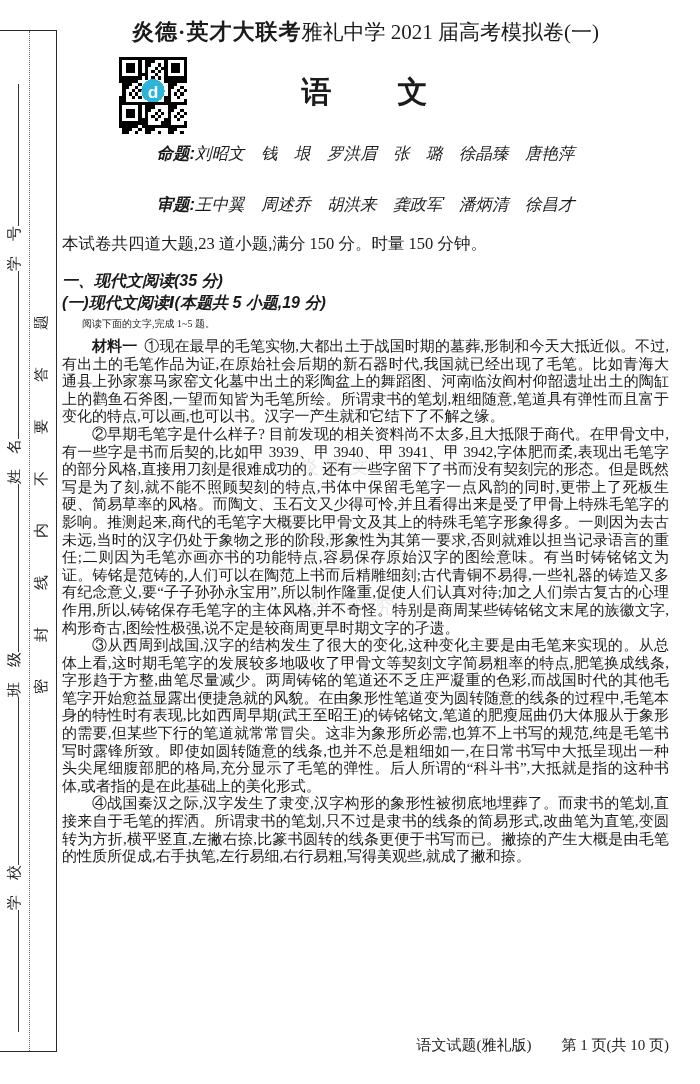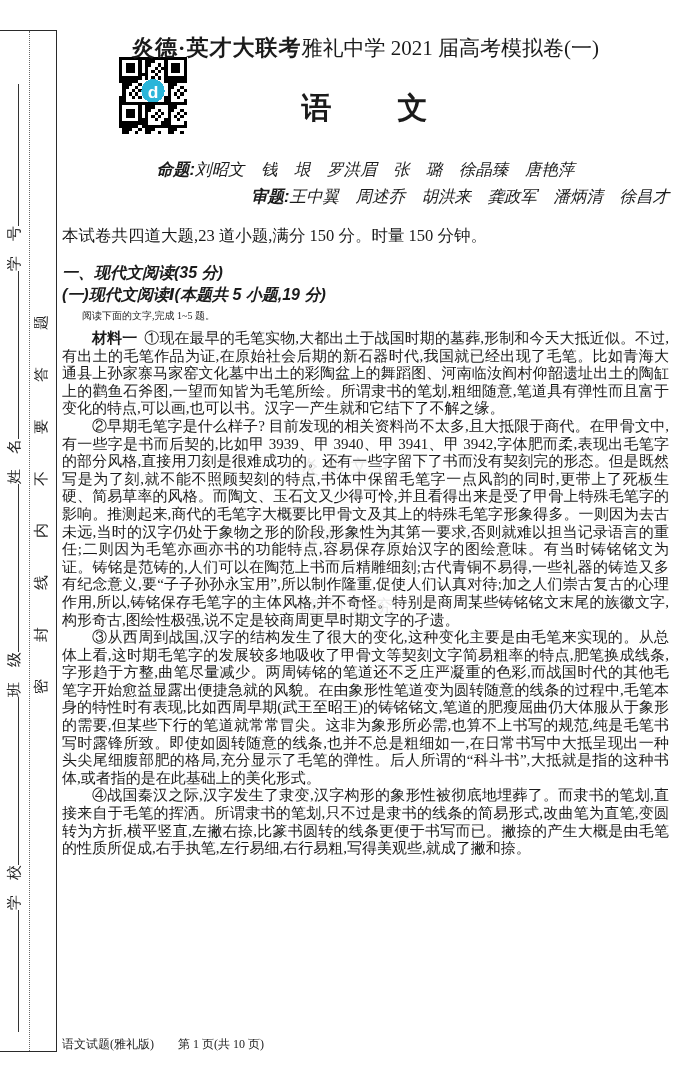--- a/index.html
+++ b/index.html
@@ -20,25 +20,25 @@
     transform:rotate(-90deg); transform-origin:0 0;
     font-size:15px; color:#222;
   }
   .side-fields { left:2px; }
   .side-seal   { left:32px; box-sizing:border-box; padding-left:338px; letter-spacing:37px; }
   .blank { display:inline-block; height:1.05em; border-bottom:1px solid #333; vertical-align:baseline; }
   .blank.b-lead { width:122px; } .blank.b-mid { width:168px; } .blank.b-end { width:142px; }
 
   
   .main { position:absolute; left:62px; top:0; width:607px; }
-  .exam-title { margin:34px 0 0; text-align:center; font-size:21px; line-height:28px; font-weight:normal; white-space:nowrap; }
+  .exam-title { margin:18px 0 0; text-align:center; font-size:21px; line-height:28px; font-weight:normal; white-space:nowrap; }
   .exam-title .brand { font-weight:bold; font-size:22px; letter-spacing:1px; }
   .subject { margin:28px 0 0; text-align:center; font-size:30px; line-height:36px; font-weight:bold; letter-spacing:2px; }
   .persons { margin:32px 0 0; text-align:center; font-size:16.5px; line-height:22px;font-style:italic; }
-  .persons + .persons { margin-top:4px;text-align:right; }
+  .persons + .persons { margin-top:28px; }
   .persons .plabel { font-family:"Liberation Sans","DejaVu Sans",sans-serif; font-weight:bold; }
   .exam-info { margin:17px 0 0; font-size:16.5px; line-height:22px; }
 
   
   .sec { margin:15px 0 0; font-family:"Liberation Sans","DejaVu Sans",sans-serif;
          font-weight:bold; font-size:16px; line-height:21px;font-style:italic; }
   .sec-sub { margin:1px 0 0; }
   .prompt { margin:1px 0 0; font-size:10px; line-height:20px; text-indent:2em; }
 
   
@@ -55,22 +55,22 @@
   .qr svg { width:100%; height:100%; shape-rendering:crispEdges; }
 
   
   .watermark {
     position:absolute; left:262px; top:432px; width:176px; text-align:center;
     color:rgba(70,70,70,0.12); font-size:19px; letter-spacing:6px; line-height:70px;
     pointer-events:none; user-select:none;
   }
 
   
-  .footer { position:absolute; left:62px; top:1036px; width:607px; text-align:left;
-            font-size:12px; color:#222; }
+  .footer { position:absolute; left:62px; top:1036px; width:607px; text-align:right;
+            font-size:15px; color:#222; }
 </style>
 </head>
 <body>
 
 <div class="page">
 
   <div class="line-top"></div>
   <div class="line-bottom"></div>
   <div class="line-dotted"></div>
   <div class="line-solid"></div>

